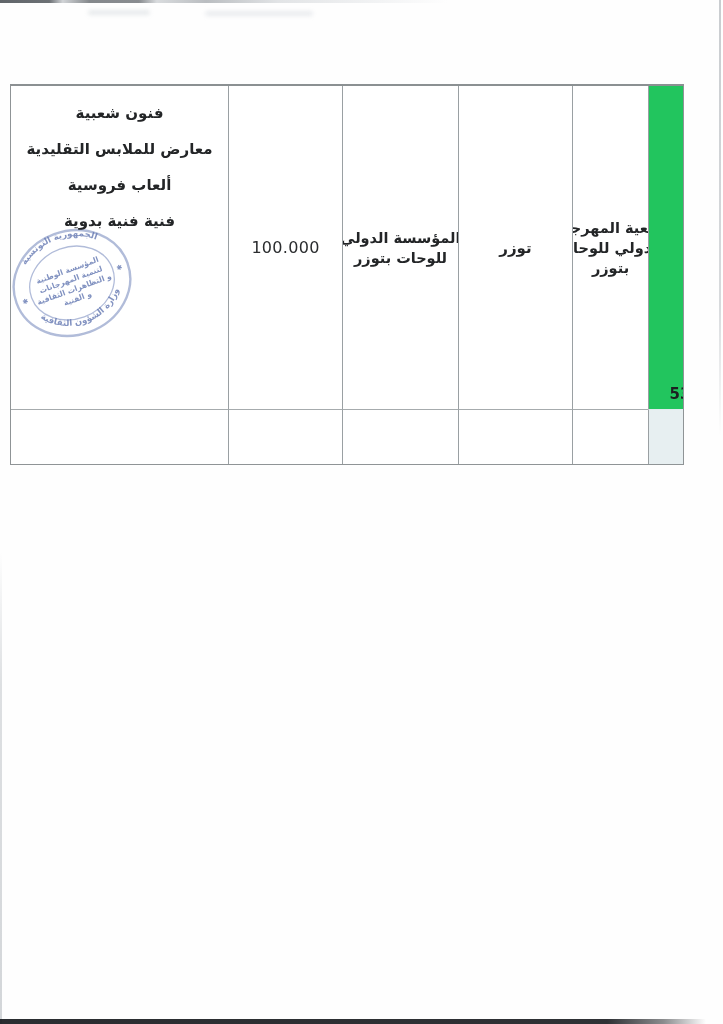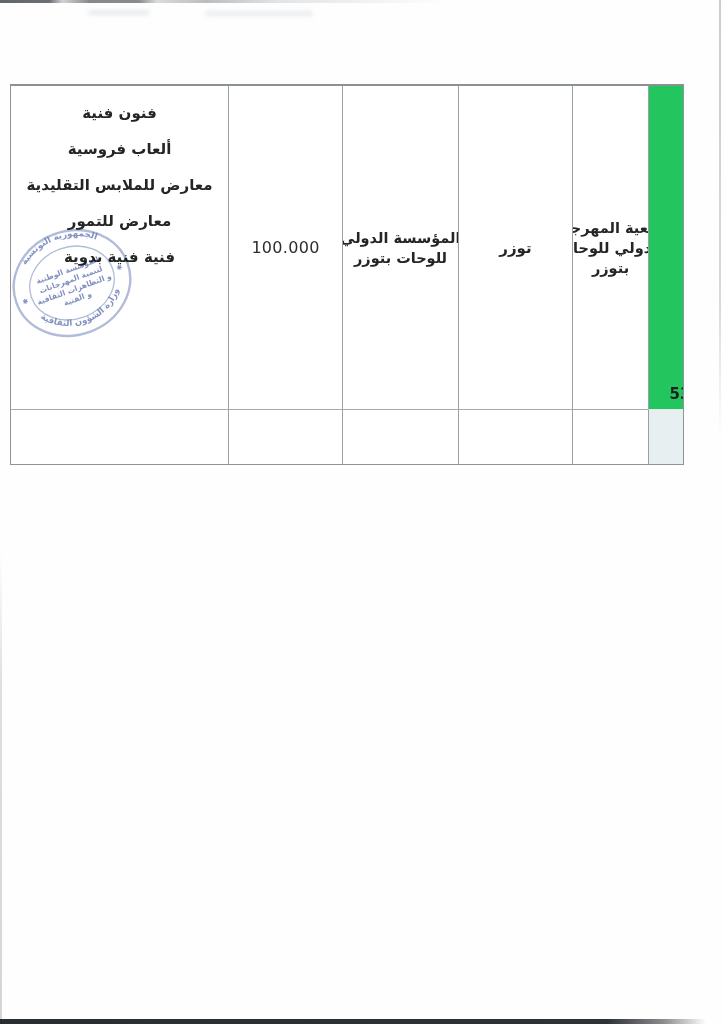--- a/index.html
+++ b/index.html
@@ -140,24 +140,23 @@
     <div class="cell row1">
       <div class="ar fest-line">المؤسسة الدولي</div>
       <div class="ar fest-line">للوحات بتوزر</div>
     </div>
 
     <div class="cell row1">
       <span class="amount-text">100.000</span>
     </div>
 
     <div class="cell row1 last activities-cell">
-      <div class="ar act-line">فنون فنية</div>
+      <div class="ar act-line">فنون شعبية</div>
+      <div class="ar act-line">معارض للملابس التقليدية</div>
       <div class="ar act-line">ألعاب فروسية</div>
-      <div class="ar act-line">معارض للملابس التقليدية</div>
-      <div class="ar act-line">معارض للتمور</div>
       <div class="ar act-line">فنية فنية بدوية</div>
     </div>
 
     <div class="cell cell-number-empty"></div>
     <div class="cell"></div>
     <div class="cell"></div>
     <div class="cell"></div>
     <div class="cell"></div>
     <div class="cell last"></div>
   </div>

